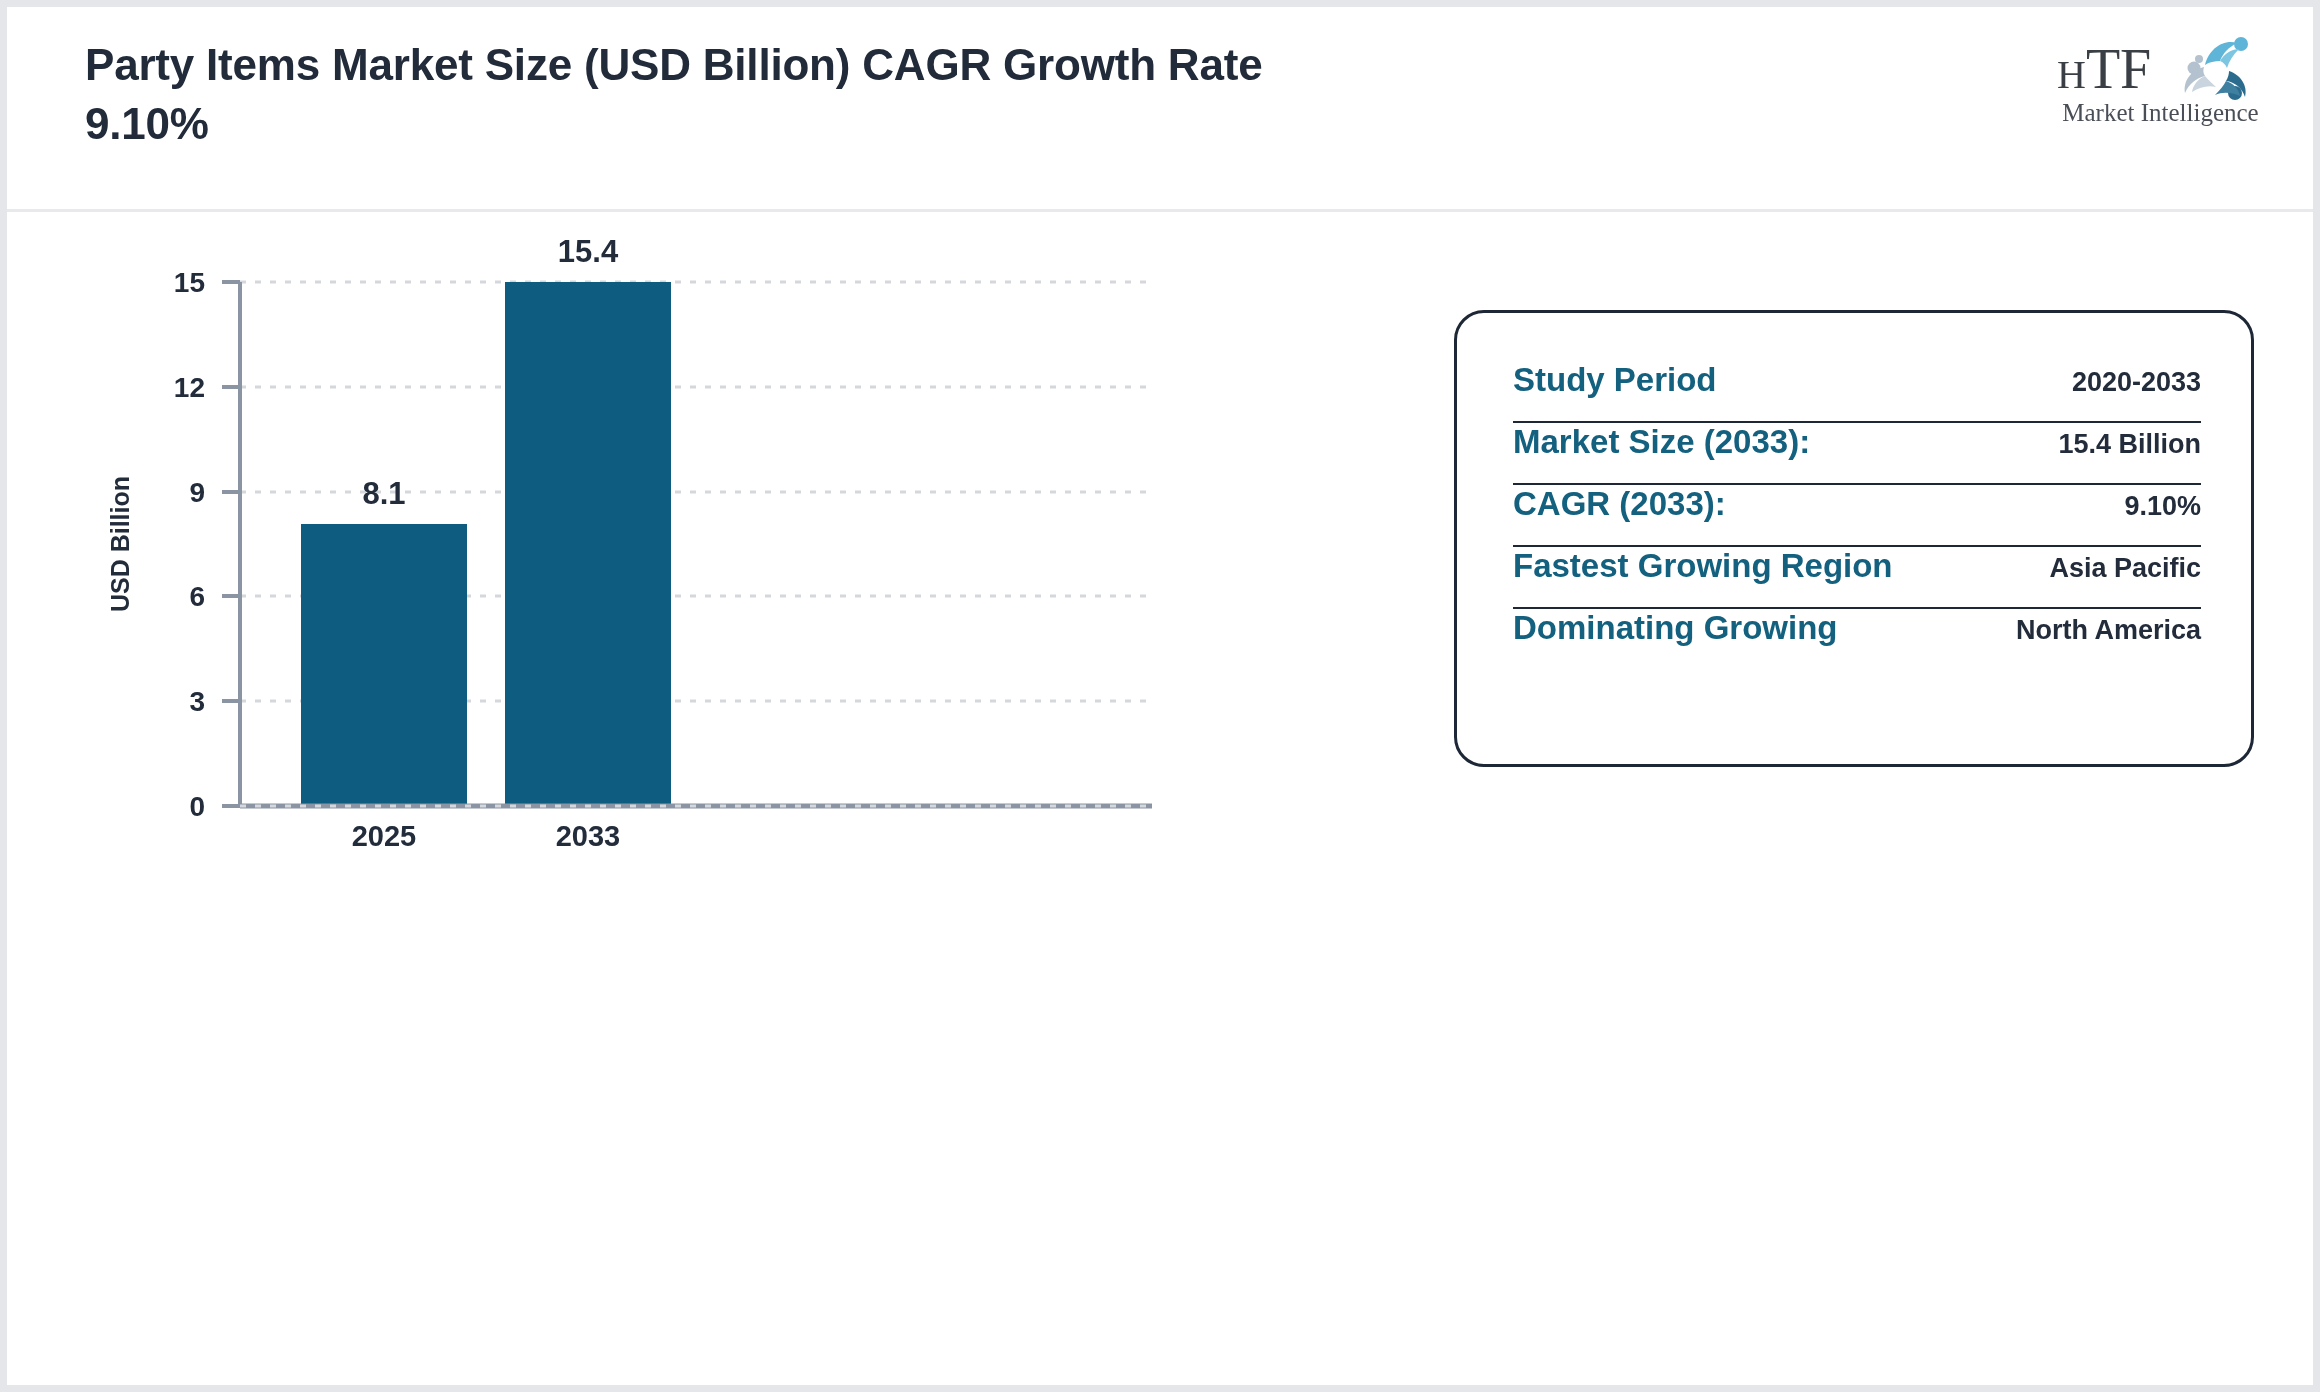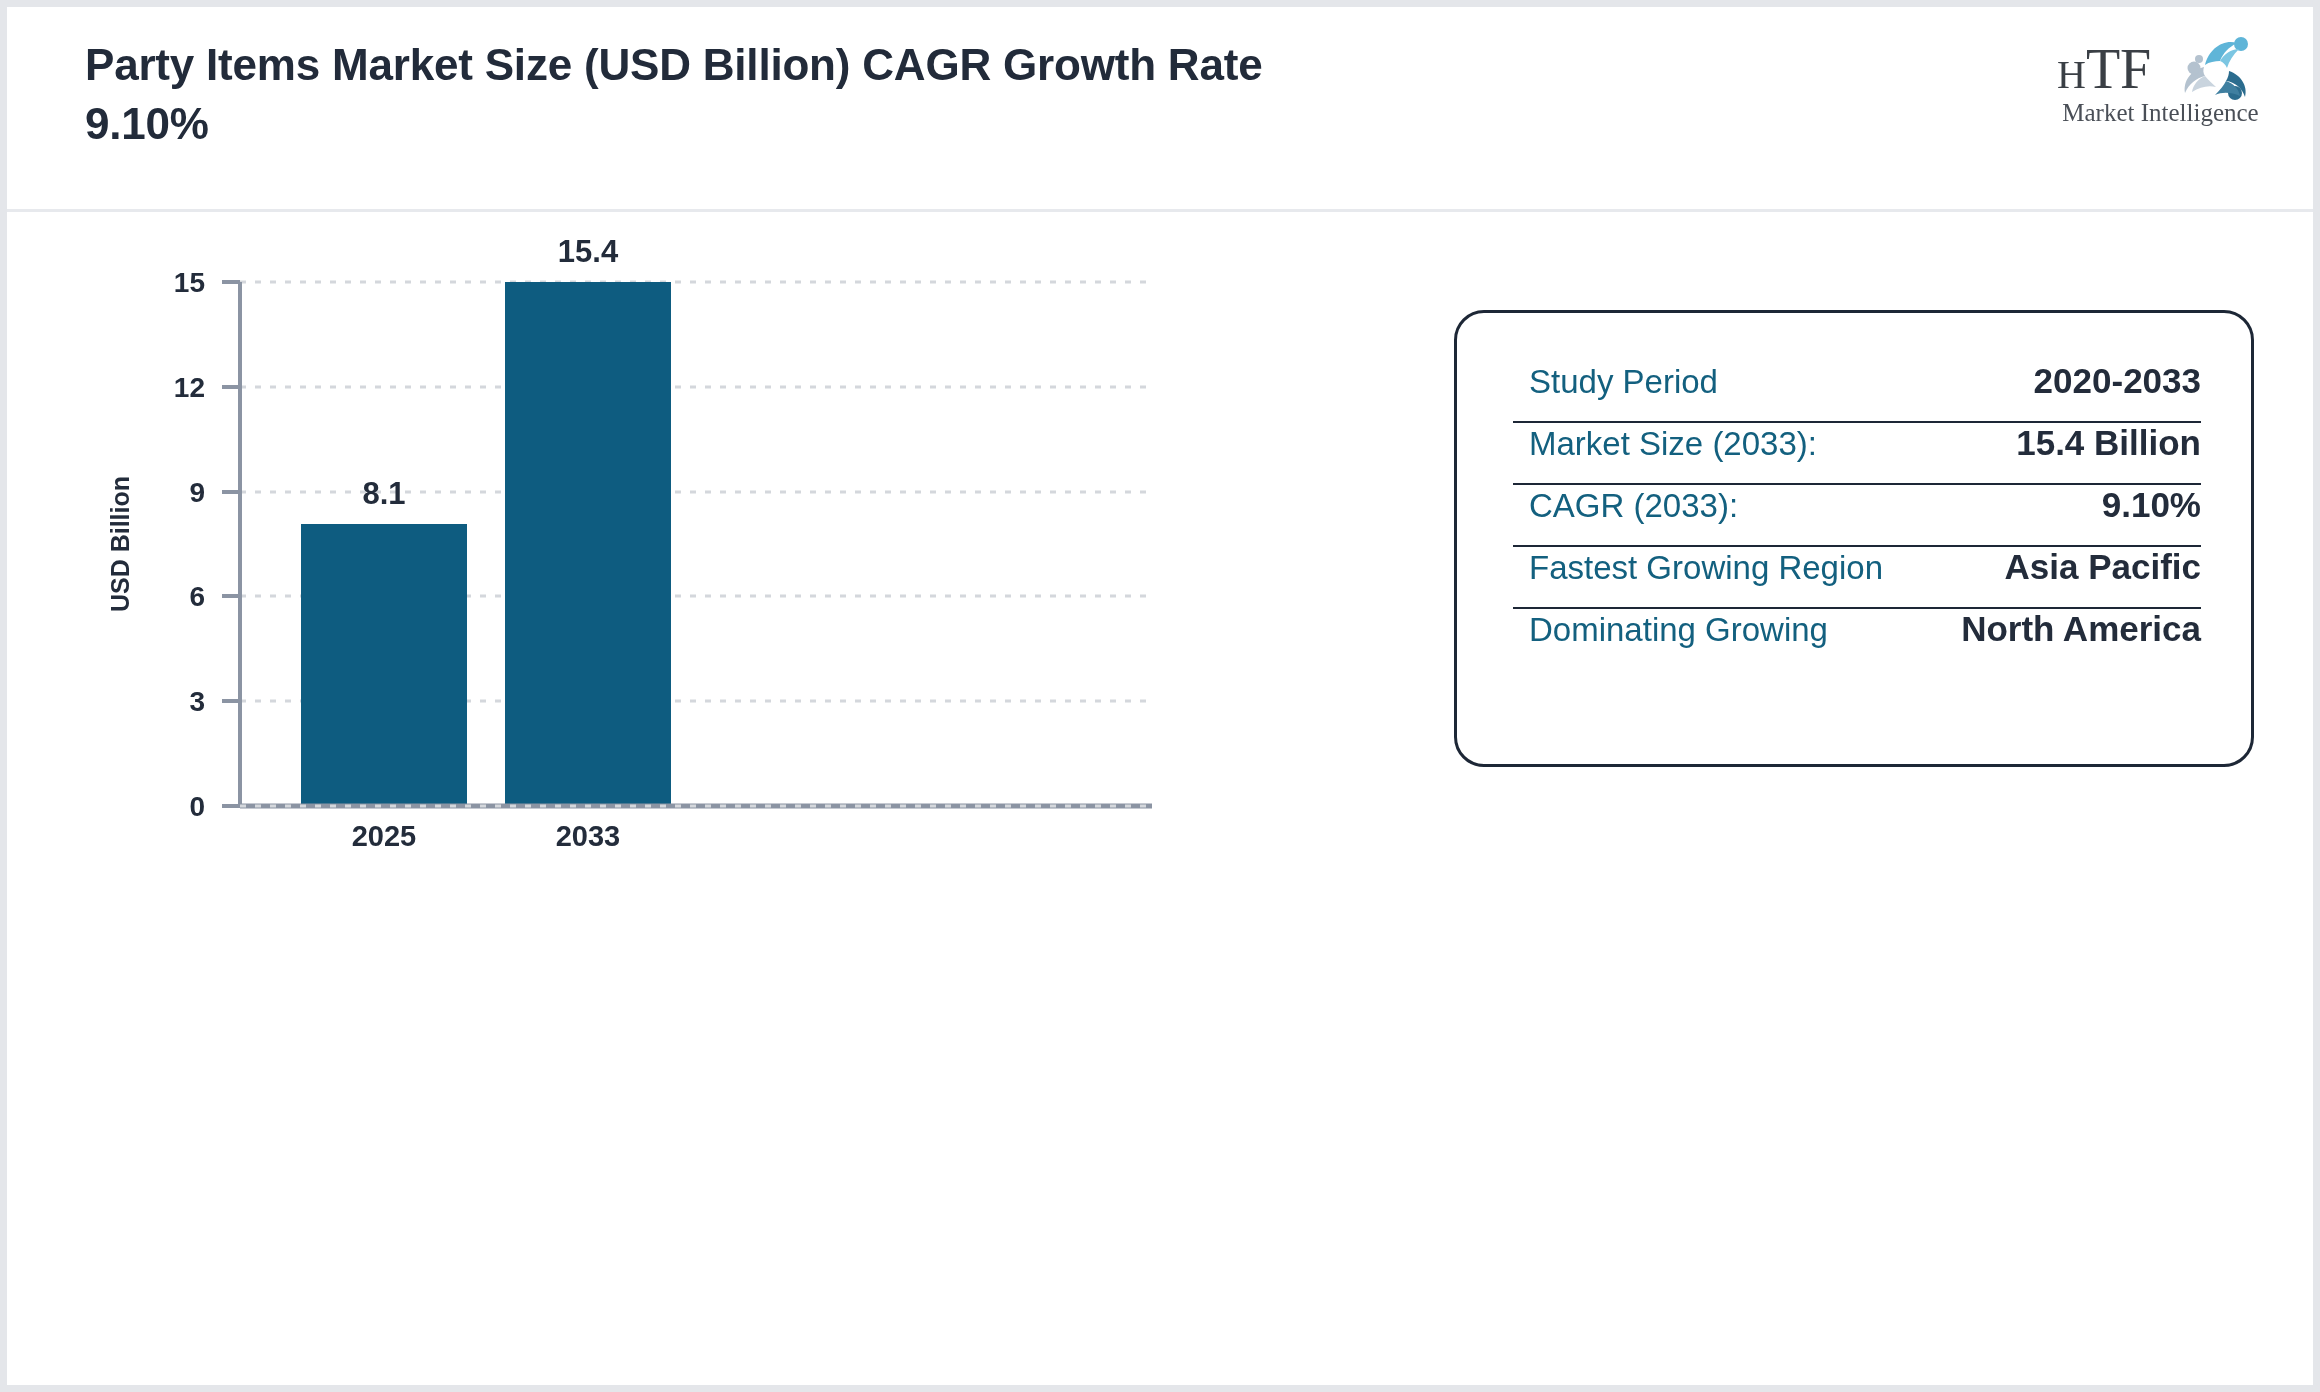--- a/index.html
+++ b/index.html
@@ -131,27 +131,26 @@
     height: 62px;
     box-sizing: border-box;
     border-bottom: 2px solid #1d2736;
     padding-bottom: 2px;
   }
   .info-row:last-child {
     border-bottom: none;
   }
   .info-label {
     font-size: 33px;
-    font-weight: normal;
+    font-weight: bold;
     color: #13607f;
     white-space: nowrap;
-    margin-left: 16px;
   }
   .info-value {
-    font-size: 35px;
+    font-size: 27px;
     font-weight: bold;
     color: #232c3b;
     white-space: nowrap;
     text-align: right;
   }
 </style>
 </head>
 <body>
 
 <div id="canvas">

